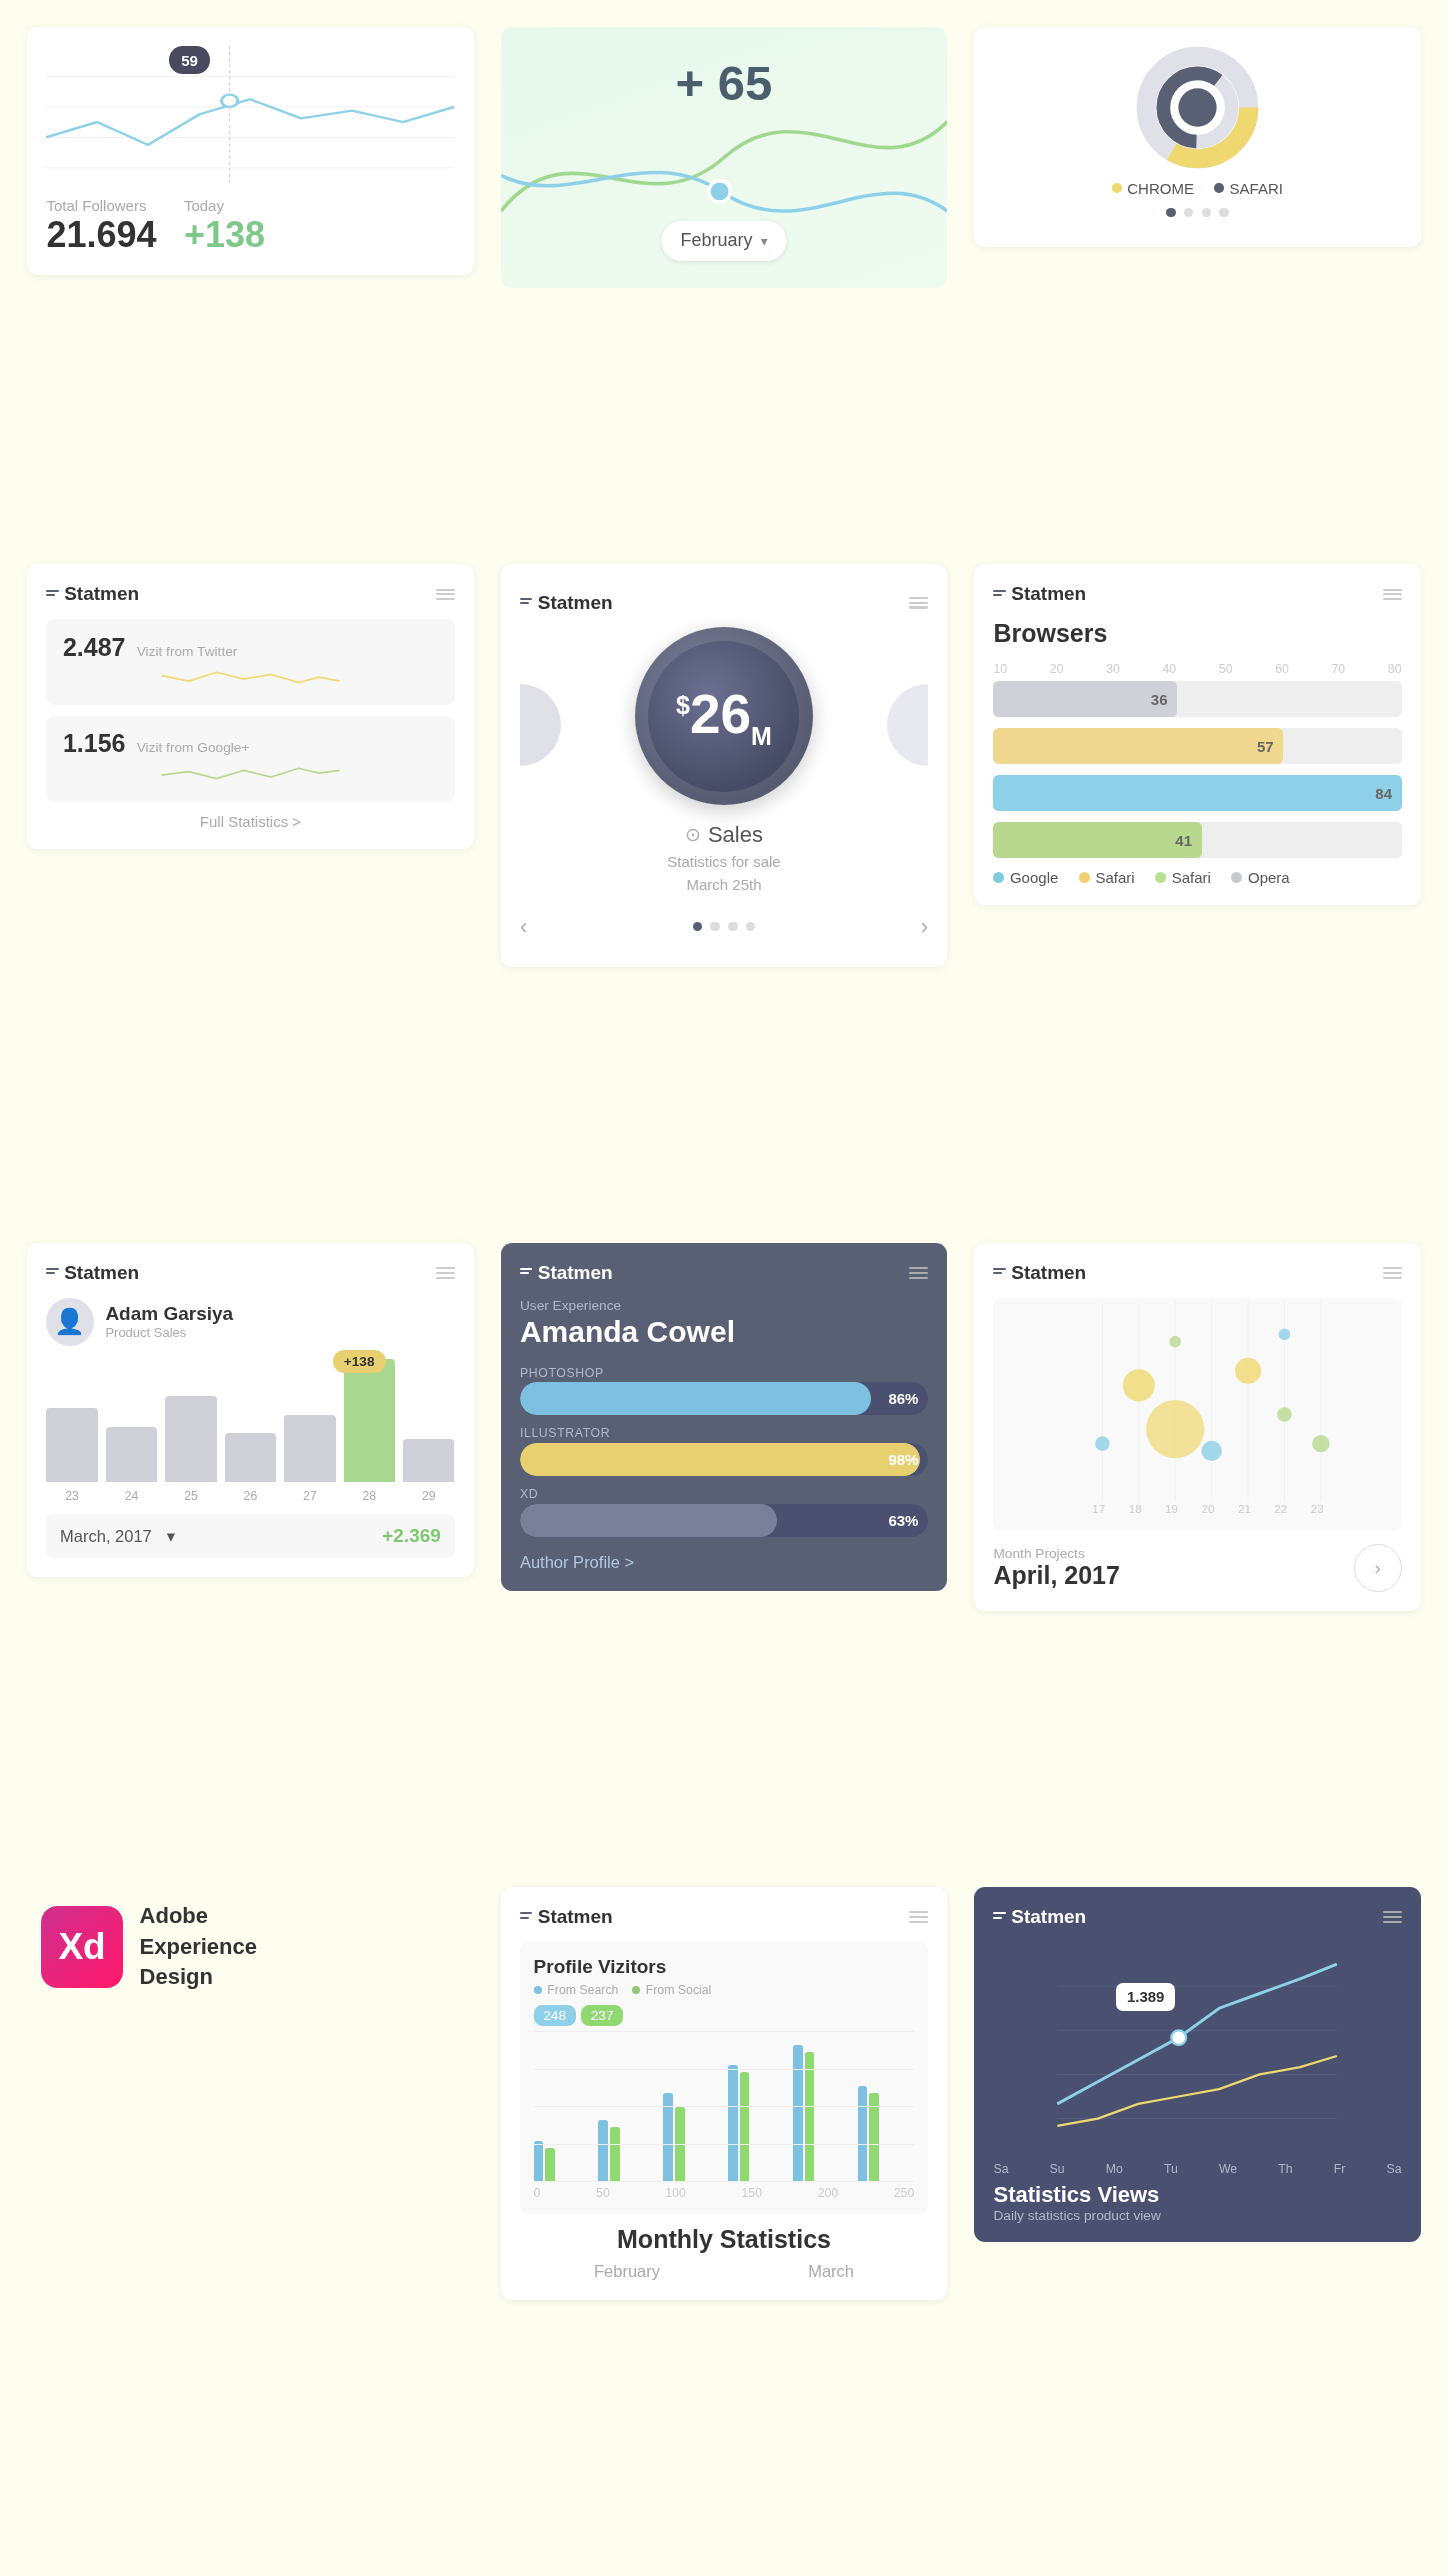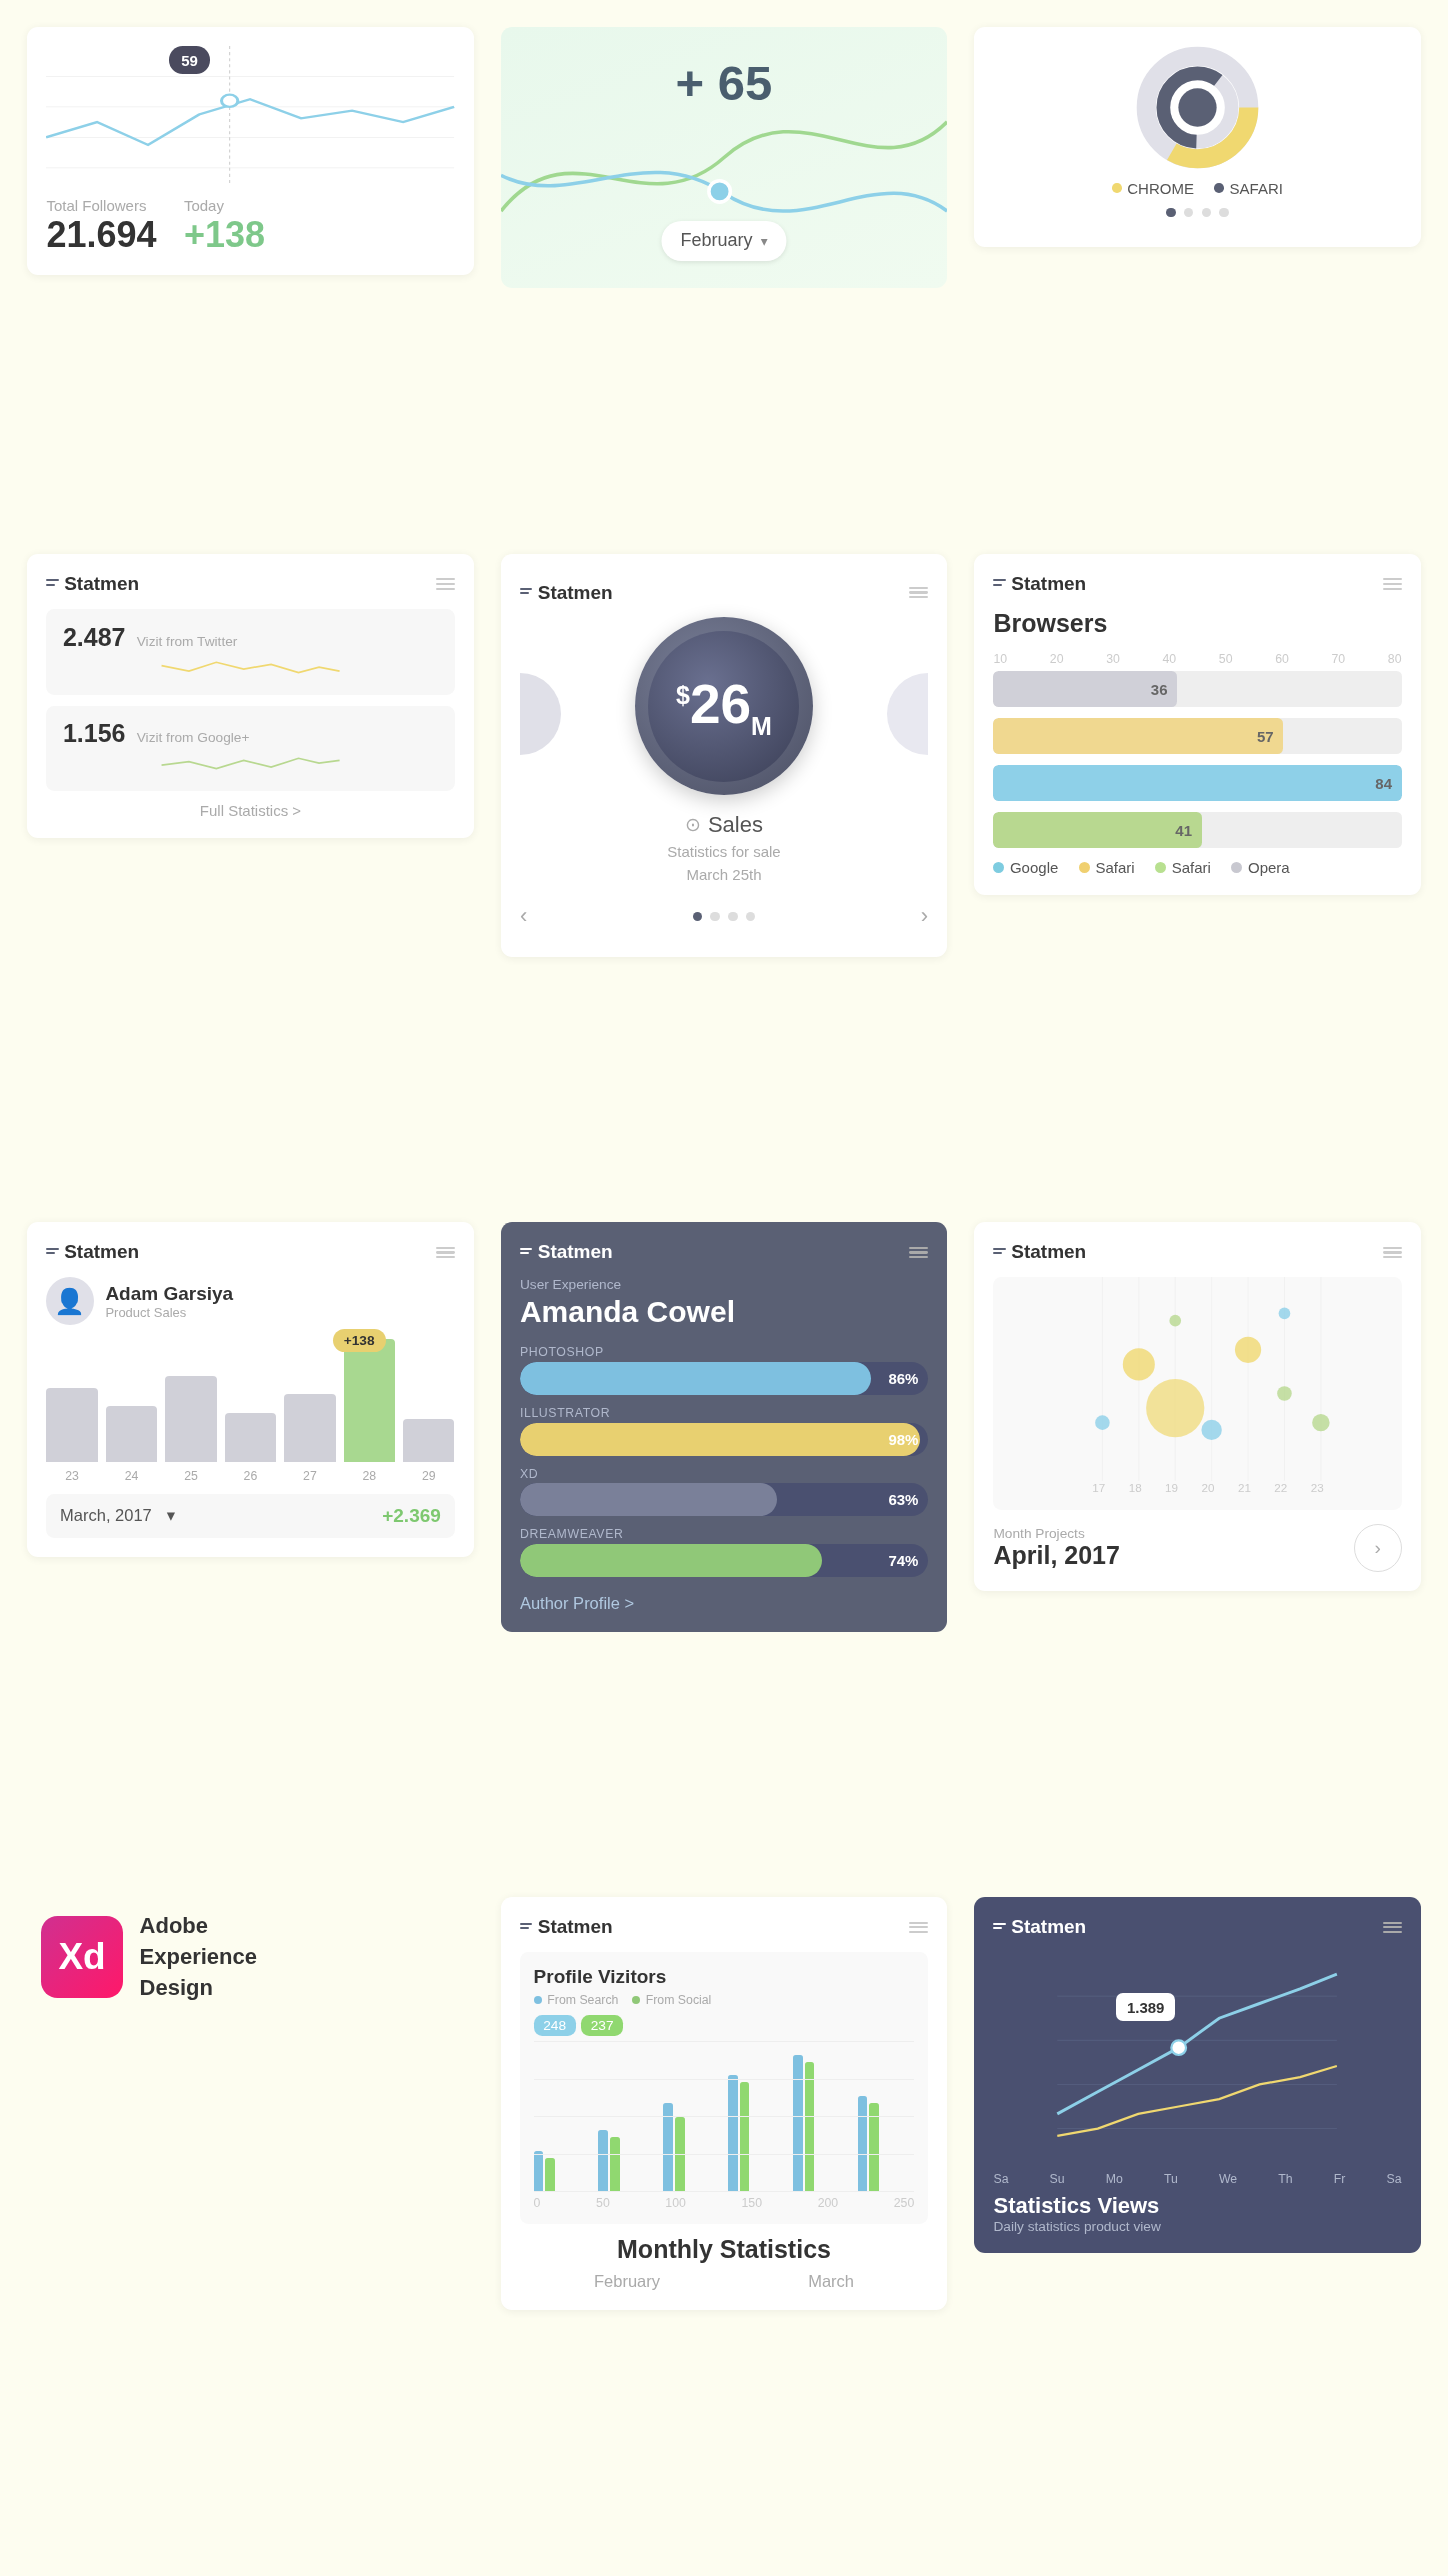--- a/index.html
+++ b/index.html
@@ -936,27 +936,20 @@
   </div>
 
   <div class="skill-row">
     <div class="skill-label">XD</div>
     <div class="skill-bar-bg">
       <div class="skill-bar-fill skill-bar-fill-gray" style="width:63%;"></div>
       <span class="skill-pct">63%</span>
     </div>
   </div>
 
-  <div class="skill-row">
-    <div class="skill-label">DREAMWEAVER</div>
-    <div class="skill-bar-bg">
-      <div class="skill-bar-fill skill-bar-fill-green" style="width:74%;"></div>
-      <span class="skill-pct">74%</span>
-    </div>
-  </div>
 
   <div class="author-link">Author Profile &gt;</div>
 </div>
 
 <div class="card">
   <div class="card-header">
     <div class="card-title">
       <div class="card-title-icon">
         <span></span>
           <span></span>

